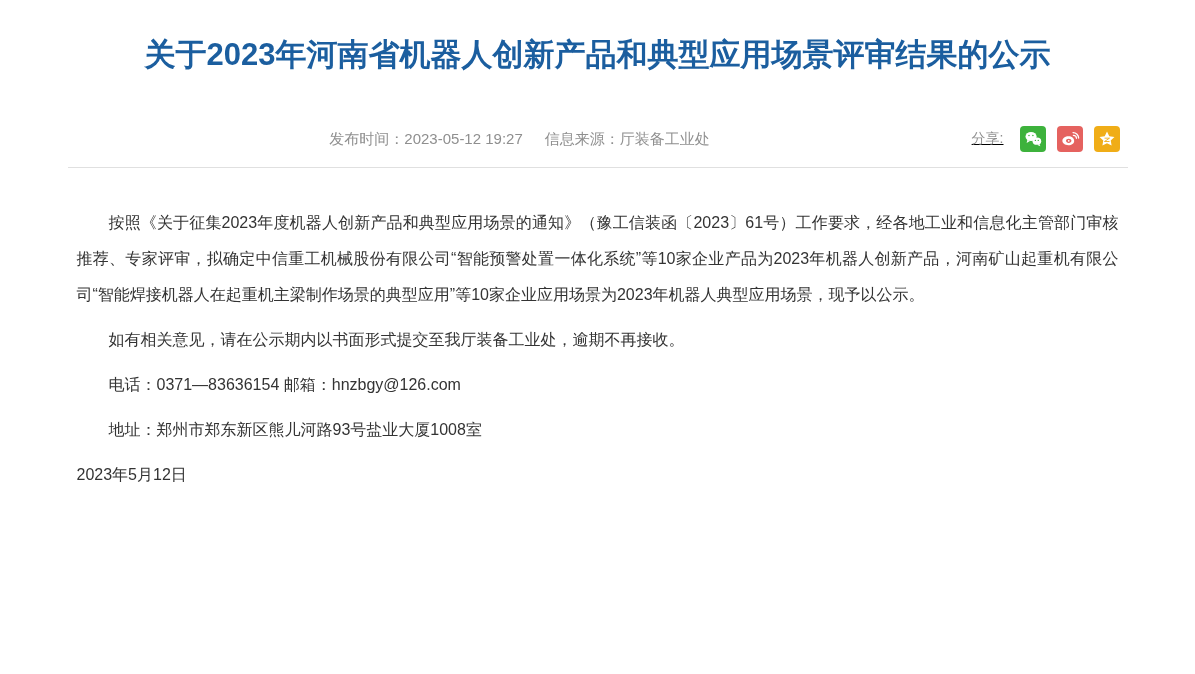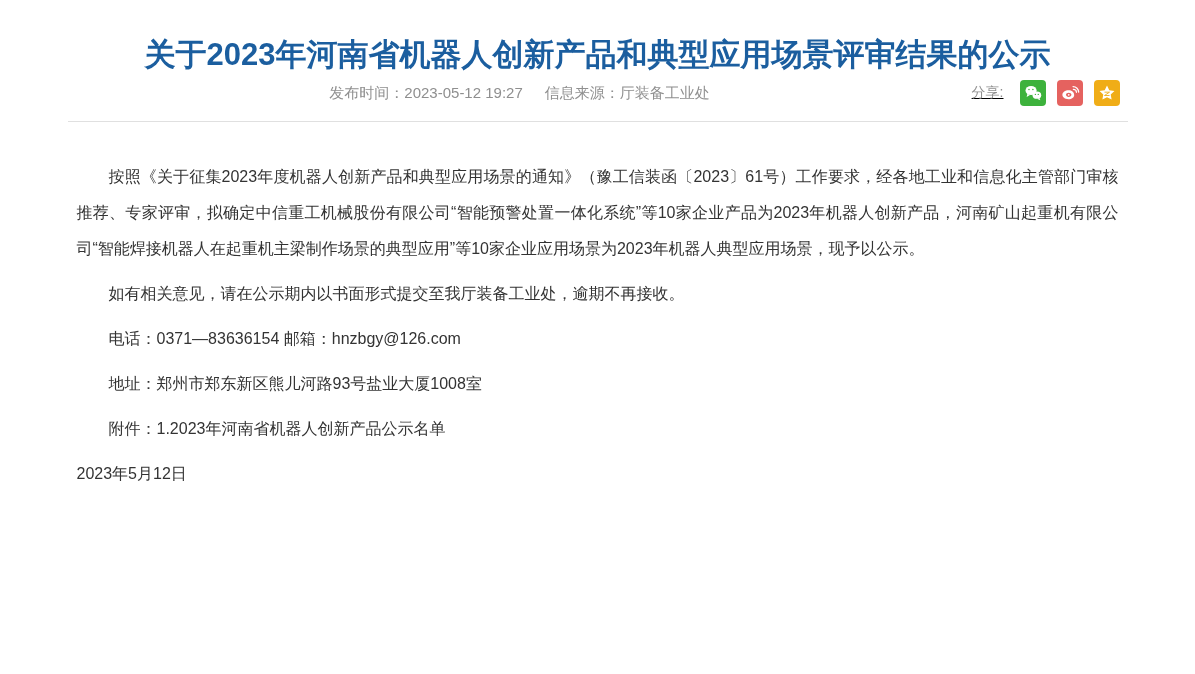--- a/index.html
+++ b/index.html
@@ -18,21 +18,21 @@
     font-family:"Liberation Sans","DejaVu Sans",sans-serif;
   }
   .container{width:1060px;margin:0 auto;}
   .title{
     max-width:1060px;margin:30px auto 0;
     font-size:31px;font-weight:bold;line-height:50px;
     color:var(--title-blue,#1b5e9f);
     text-align:center;letter-spacing:0;
   }
   .meta-row{
-    height:26px;
+    margin-top:46px;height:26px;
     display:flex;align-items:center;
   }
   .meta-center{
     flex:1;text-align:center;
     font-size:15px;color:var(--meta-gray,#8f8f8f);
     white-space:nowrap;
   }
   .meta-gap{display:inline-block;width:22px;}
   .share{
     display:flex;align-items:center;flex:0 0 auto;
@@ -117,18 +117,17 @@
       </div>
     </div>
 
     <hr class="divider">
 
     <div class="article">
       <p class="para indent justify">按照《关于征集2023年度机器人创新产品和典型应用场景的通知》（豫工信装函〔2023〕61号）工作要求，经各地工业和信息化主管部门审核推荐、专家评审，拟确定中信重工机械股份有限公司“智能预警处置一体化系统”等10家企业产品为2023年机器人创新产品，河南矿山起重机有限公司“智能焊接机器人在起重机主梁制作场景的典型应用”等10家企业应用场景为2023年机器人典型应用场景，现予以公示。</p>
       <p class="para indent">如有相关意见，请在公示期内以书面形式提交至我厅装备工业处，逾期不再接收。</p>
       <p class="para indent">电话：0371—83636154 邮箱：hnzbgy@126.com</p>
       <p class="para indent">地址：郑州市郑东新区熊儿河路93号盐业大厦1008室</p>
-      <p class="para indent">附件：1.2023年河南省机器人创新产品公示名单</p>
       <p class="sign-date">2023年5月12日</p>
     </div>
 
   </div>
 </div>
 
 </body></html>

